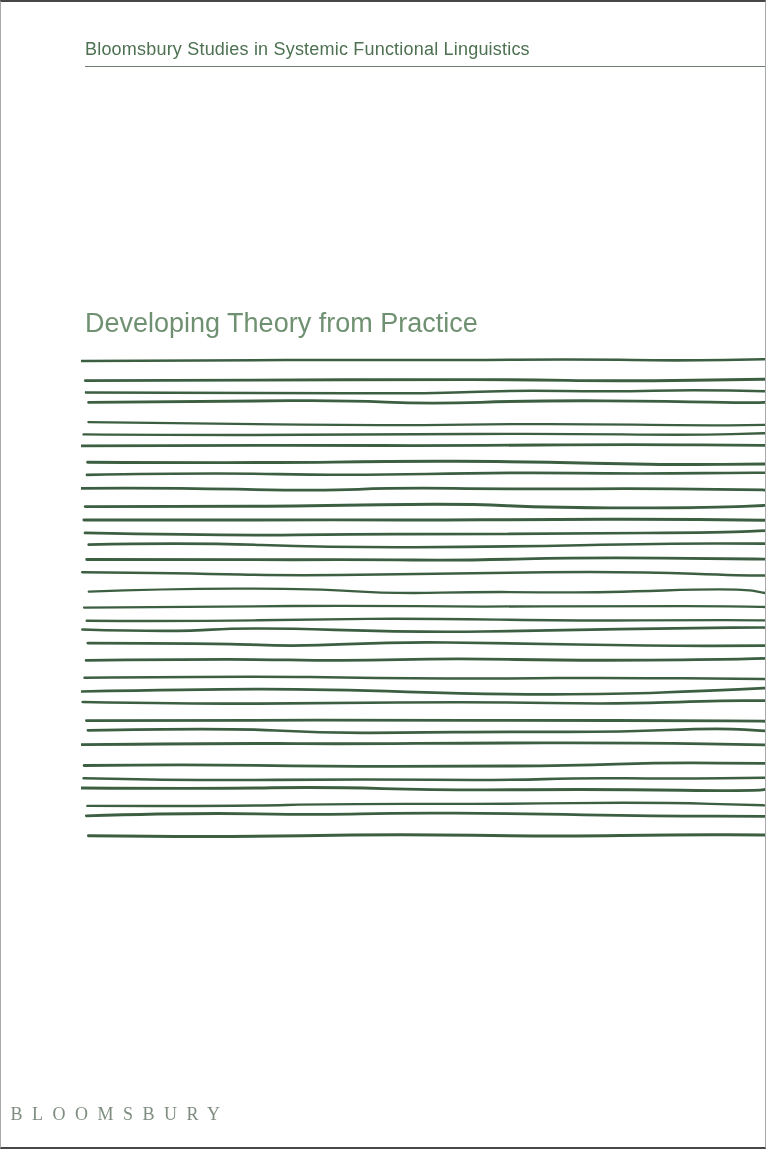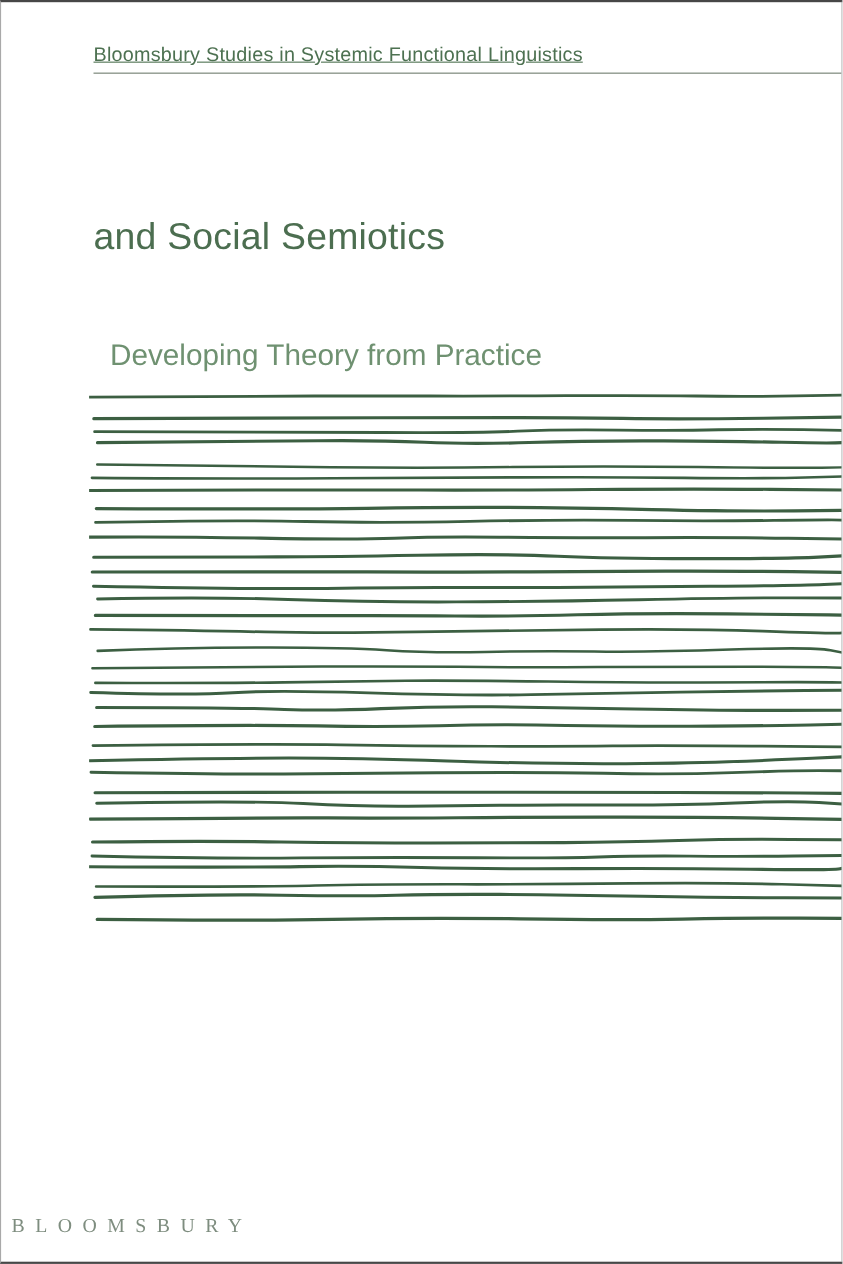--- a/index.html
+++ b/index.html
@@ -21,21 +21,20 @@
     overflow: hidden;
   }
   .series-title {
     position: absolute;
     left: 84px;
     top: 36px;
     font-size: 18px;
     line-height: 22px;
     letter-spacing: 0.2px;
     color: var(--series-text, #4d7151);
-    text-decoration: underline;
   }
   .header-rule {
     position: absolute;
     left: 84px;
     right: 0;
     top: 64px;
     height: 1px;
     background: var(--rule, #6f7d6e);
   }
   .book-title {
@@ -47,21 +46,20 @@
     letter-spacing: 0.2px;
     color: var(--title, #4c6e50);
   }
   .book-subtitle {
     position: absolute;
     left: 84px;
     top: 302px;
     font-size: 27px;
     line-height: 38px;
     color: var(--subtitle, #6f9171);
-    margin-left: 15px;
   }
   .artwork {
     position: absolute;
     left: 80px;
     top: 352px;
     width: 686px;
     height: 490px;
   }
   .editors-line {
     position: absolute;
@@ -89,21 +87,20 @@
 </head>
 <body>
 
 <div class="cover">
 
   <div class="series-title">Bloomsbury Studies in Systemic Functional Linguistics</div>
 
   <div class="header-rule"></div>
 
   <div class="book-title">
-    <div>and Social Semiotics</div>
   </div>
 
   <div class="book-subtitle">Developing Theory from Practice</div>
 
   <svg class="artwork" viewBox="0 0 686 490" width="686" height="490" aria-hidden="true">
       <path d="M 0.5 7.0 Q 147.4 6.1 204.7 6.0 Q 262.0 5.9 310.2 6.0 Q 358.4 6.2 433.5 5.7 Q 508.7 5.3 552.2 6.0 Q 595.8 6.8 642.9 5.9 L 690.0 5.1" fill="none" stroke="#3c5f42" stroke-width="2.51" stroke-linecap="round"></path>
       <path d="M 4.3 26.6 Q 181.9 25.9 265.1 25.8 Q 348.4 25.7 391.3 25.6 Q 434.2 25.6 485.2 26.4 Q 536.2 27.2 613.1 26.2 L 690.0 25.2" fill="none" stroke="#3c5f42" stroke-width="2.89" stroke-linecap="round"></path>
       <path d="M 5.0 38.4 Q 181.2 38.6 266.9 39.2 Q 352.6 39.7 389.8 38.0 Q 427.0 36.3 481.6 37.0 Q 536.2 37.6 572.3 36.7 Q 608.4 35.9 649.2 36.6 L 690.0 37.3" fill="none" stroke="#3c5f42" stroke-width="2.55" stroke-linecap="round"></path>
       <path d="M 7.6 48.4 Q 153.3 47.2 207.9 46.7 Q 262.5 46.2 304.8 48.1 Q 347.1 50.0 399.9 48.3 Q 452.6 46.5 522.4 46.8 Q 592.2 47.2 629.6 48.1 Q 667.0 48.9 678.5 48.6 L 690.0 48.2" fill="none" stroke="#3c5f42" stroke-width="2.83" stroke-linecap="round"></path>
       <path d="M 7.4 68.2 Q 135.7 69.8 219.7 70.7 Q 303.7 71.6 384.8 70.6 Q 465.8 69.5 553.9 70.6 Q 641.9 71.6 665.9 71.2 L 690.0 70.8" fill="none" stroke="#3c5f42" stroke-width="2.25" stroke-linecap="round"></path>

